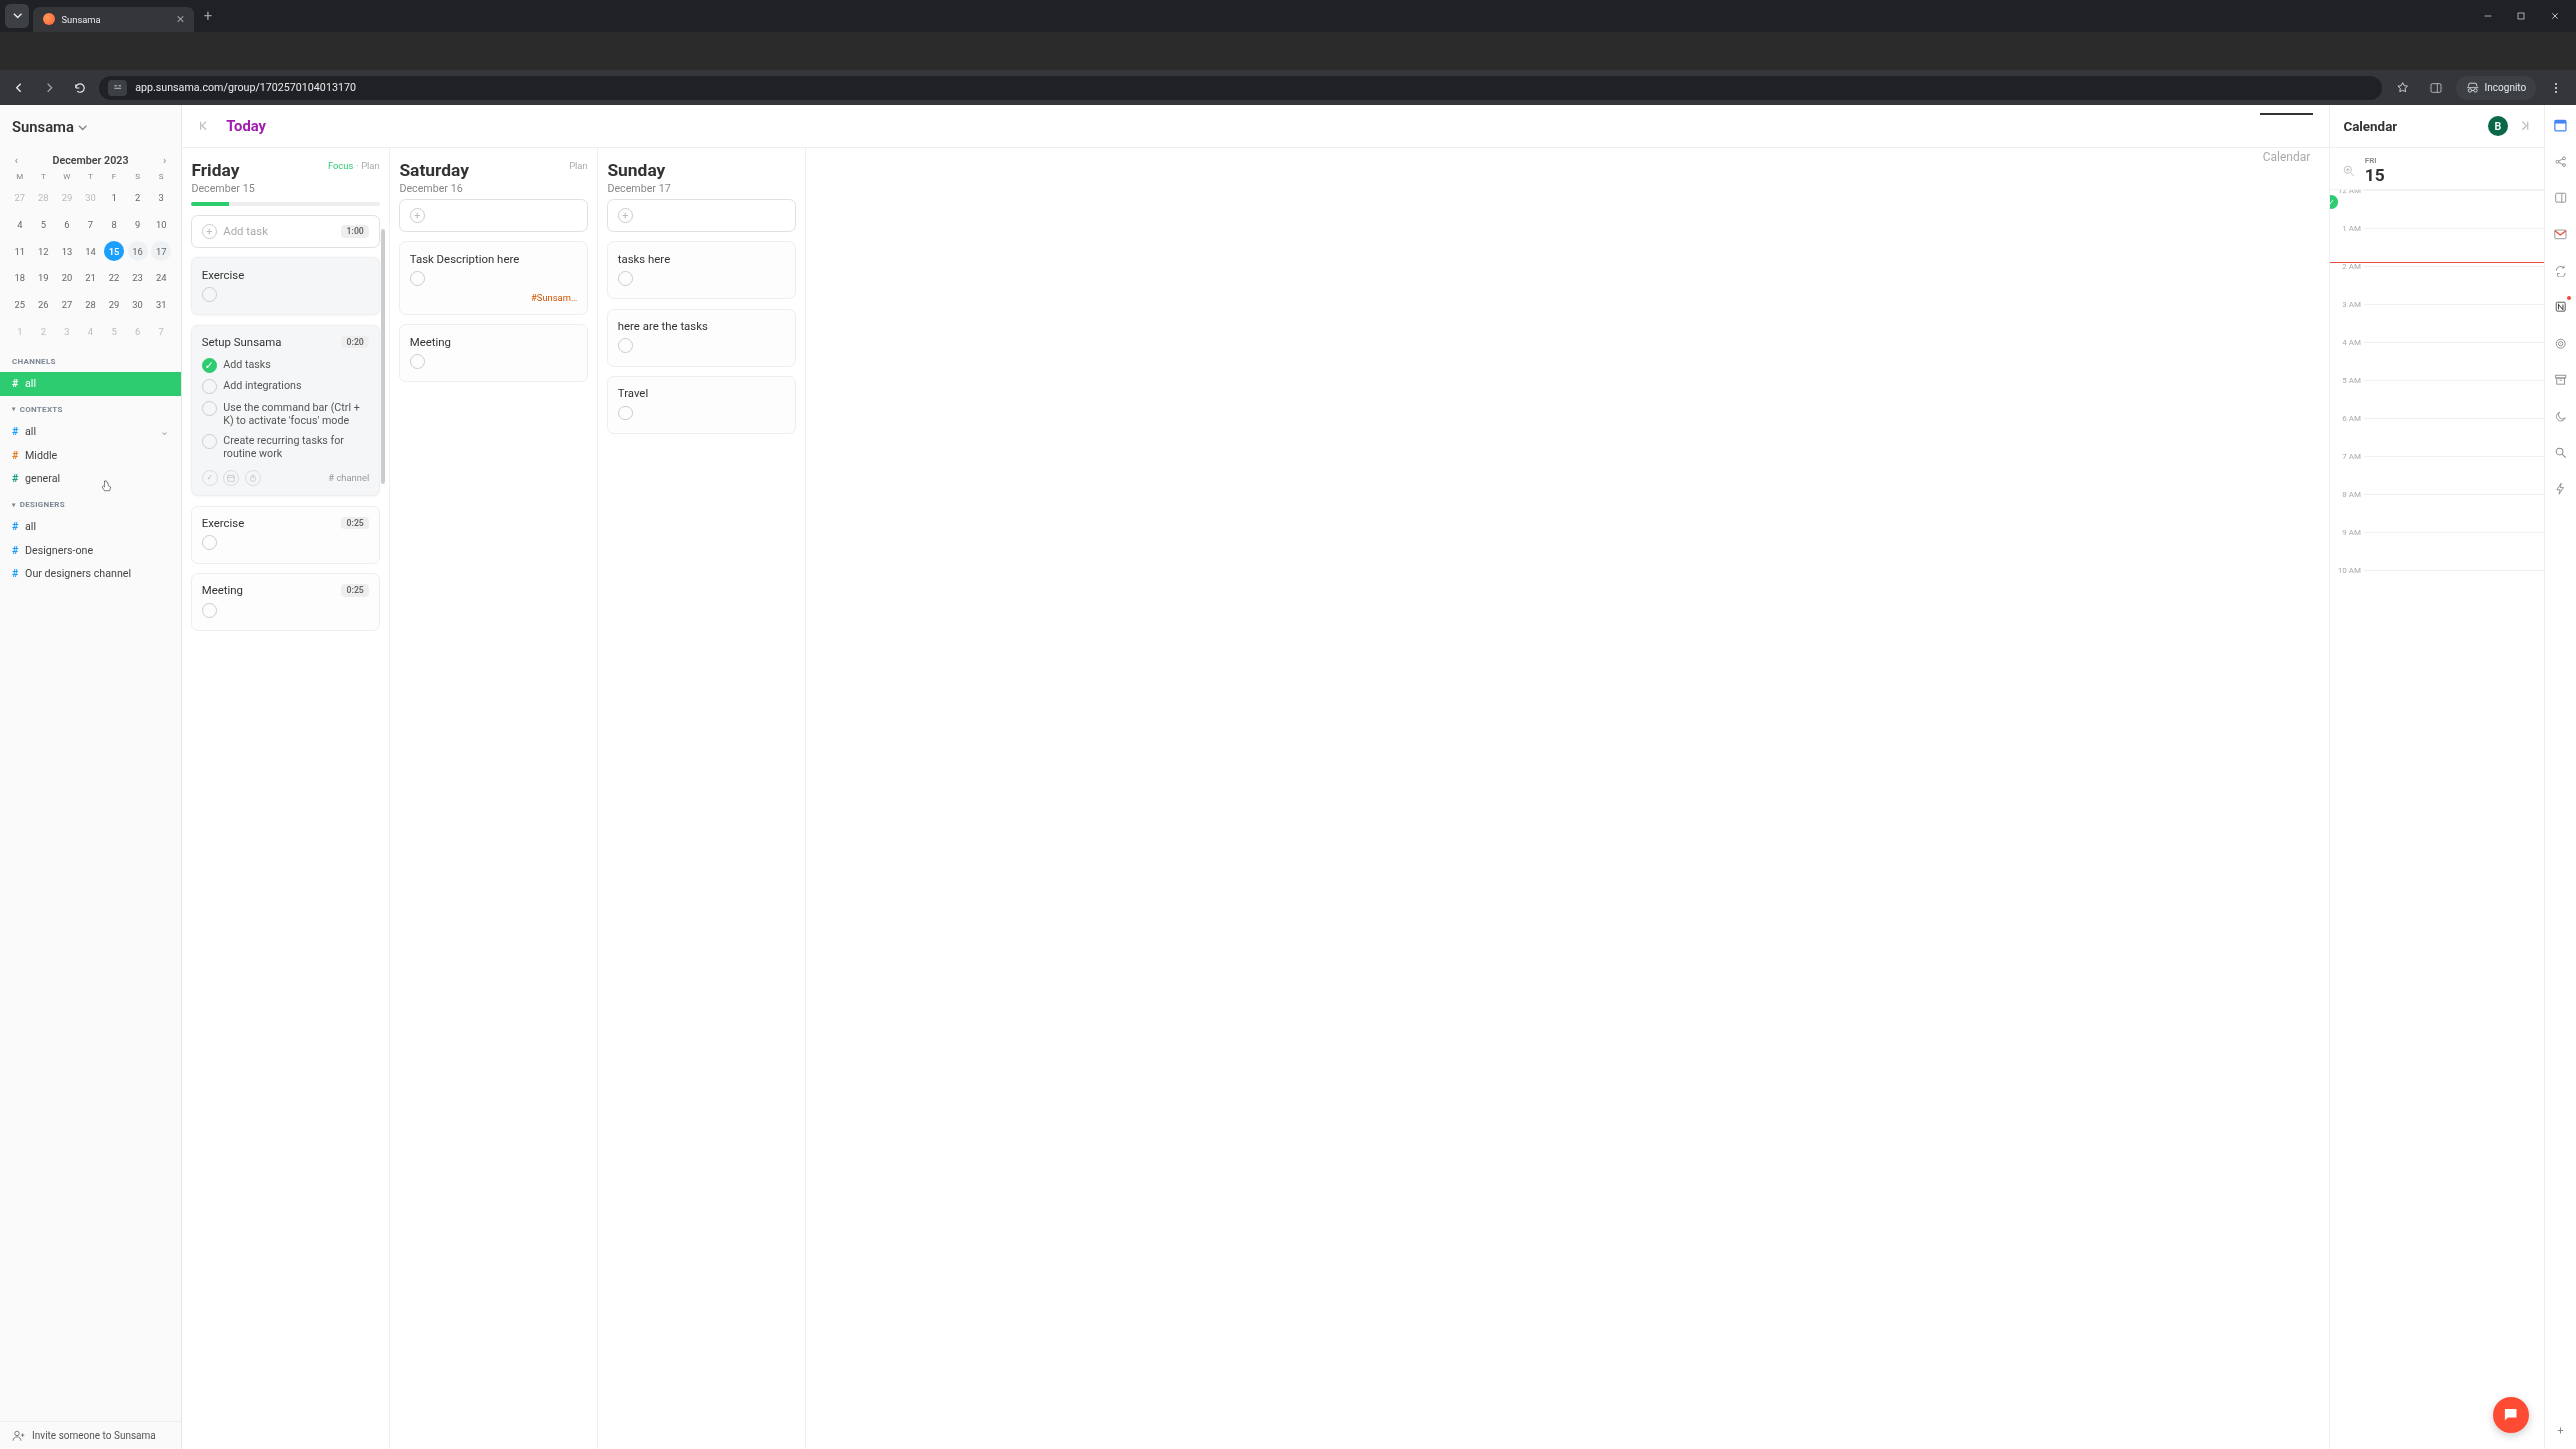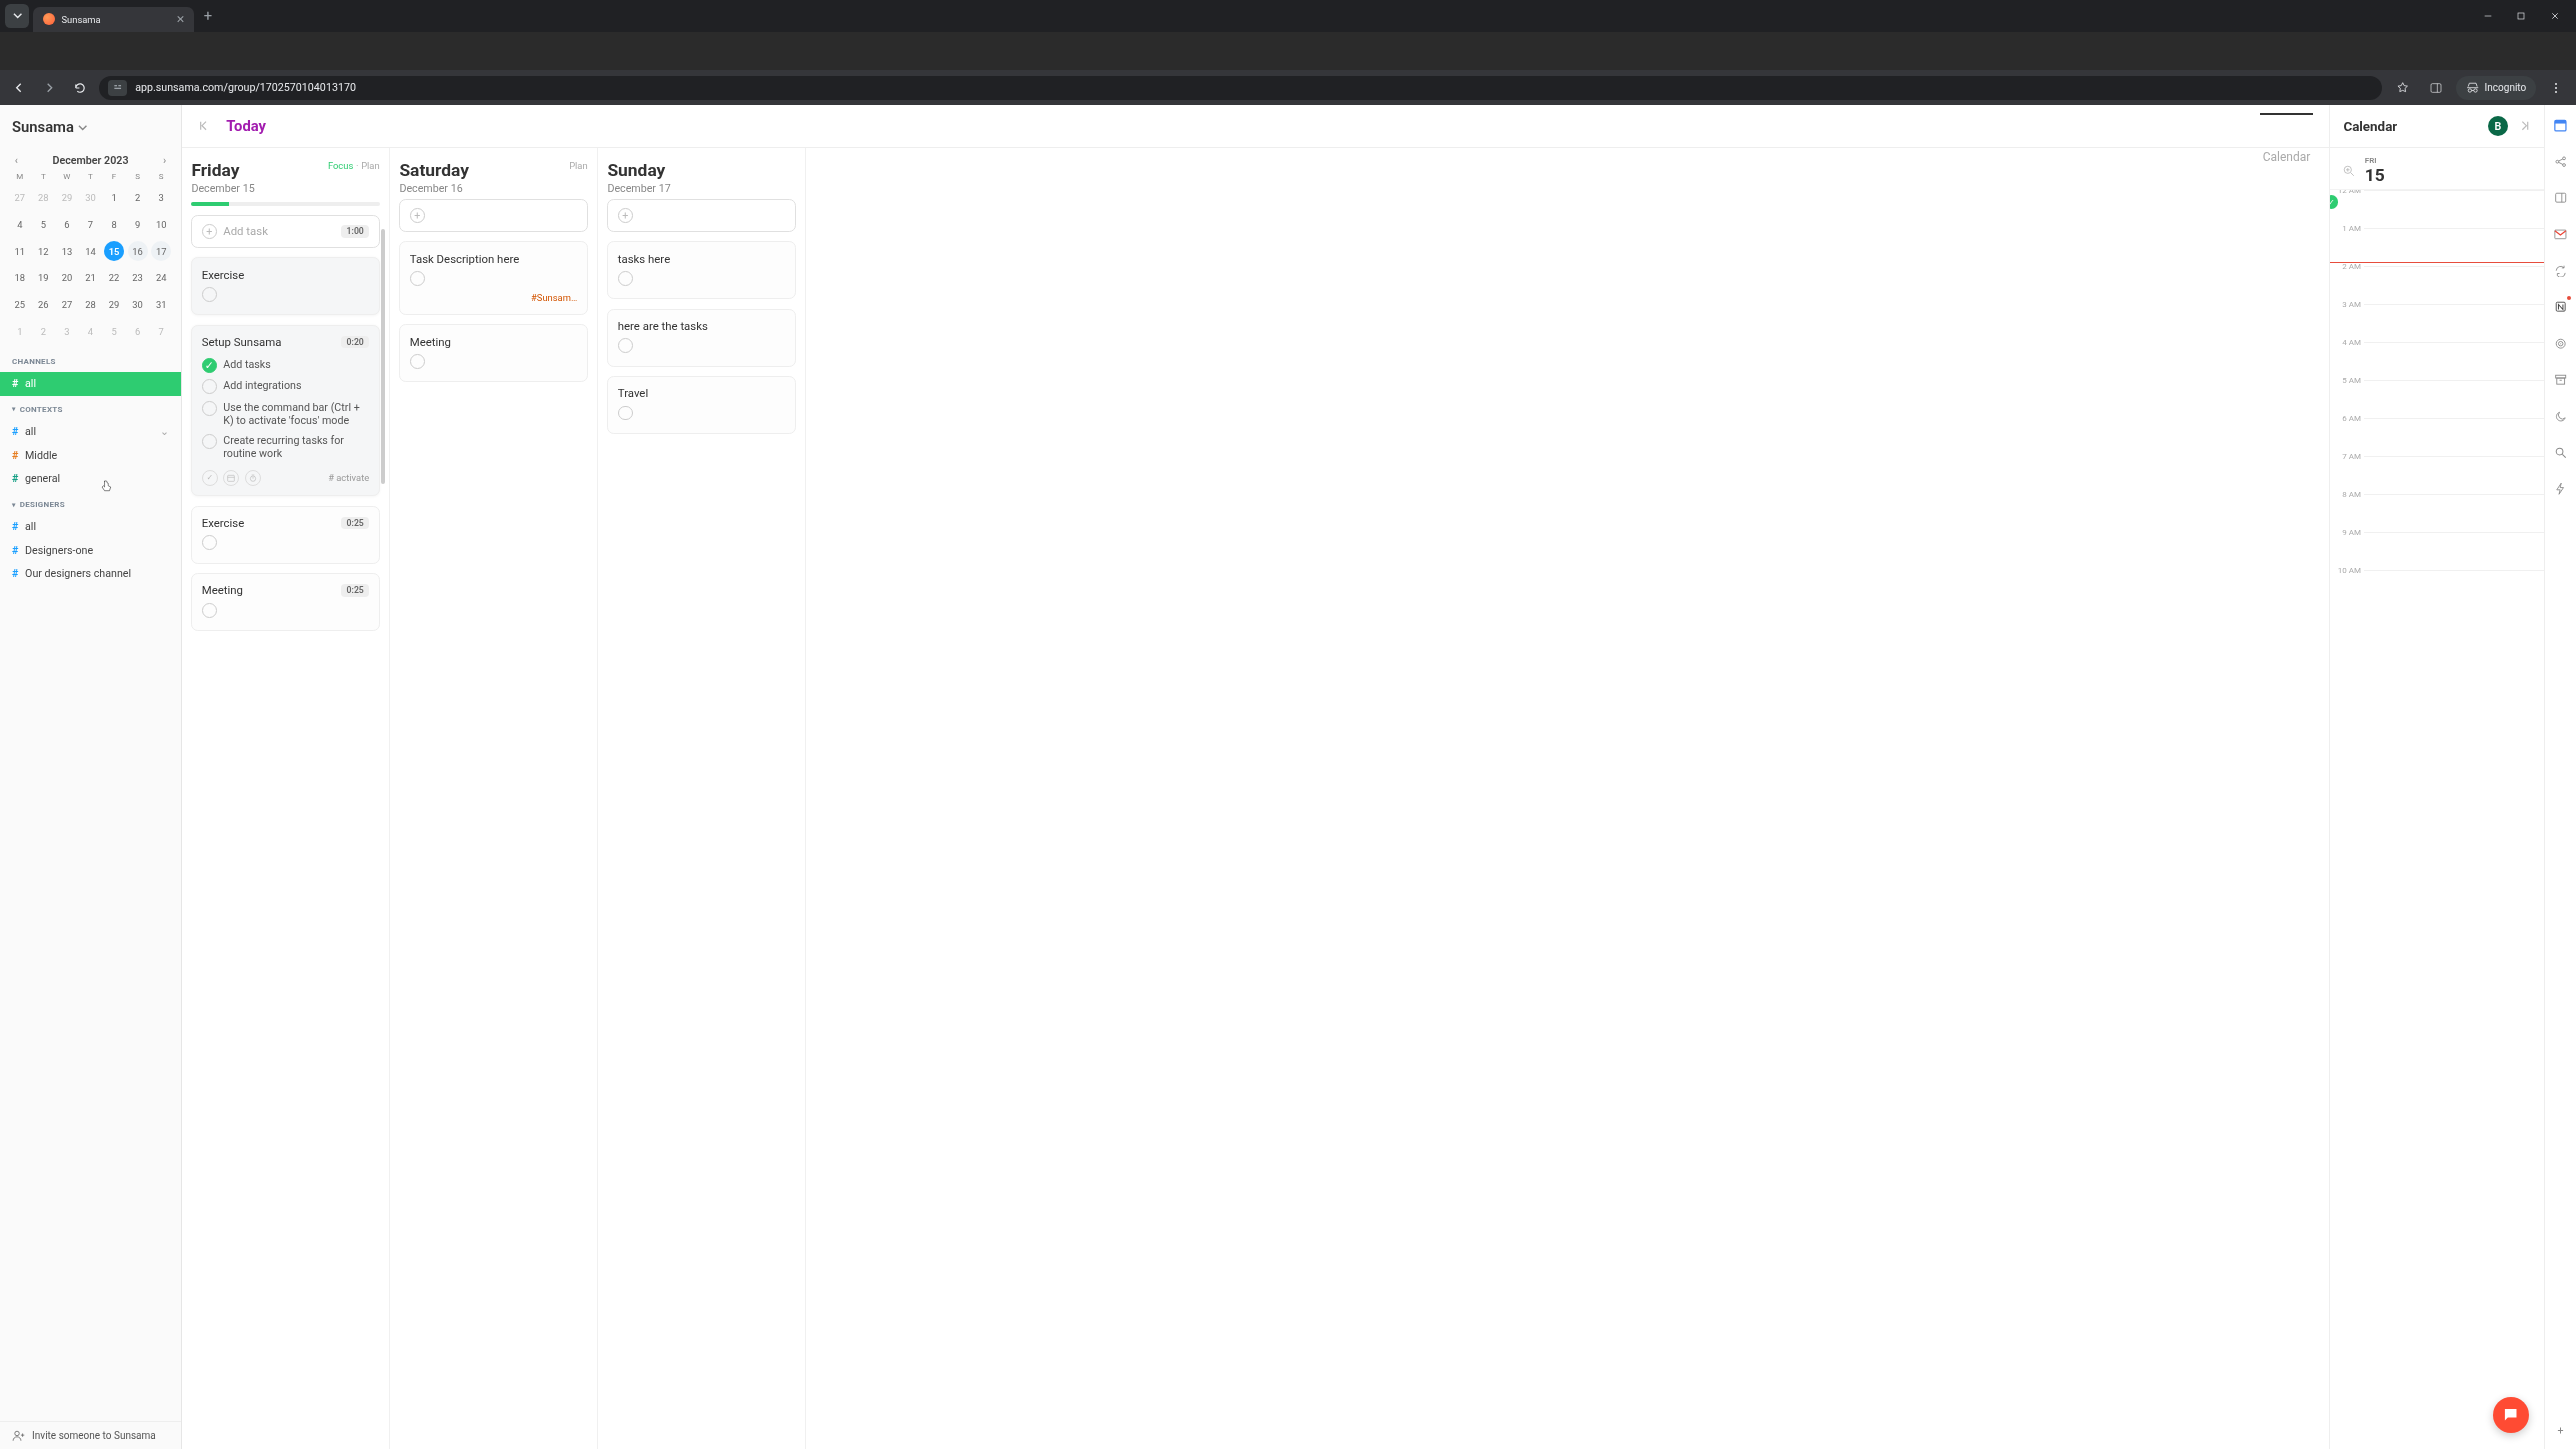--- a/index.html
+++ b/index.html
@@ -387,21 +387,21 @@
                     <line x1="1" y1="5" x2="11" y2="5" stroke="#bbb"></line>
                   </svg>
                 </span>
                 <span class="foot-ic">
                   <svg width="8" height="8" viewBox="0 0 12 12">
                     <circle cx="6" cy="7" r="4" stroke="#bbb" fill="none"></circle>
                     <line x1="6" y1="7" x2="6" y2="4.5" stroke="#bbb"></line>
                     <line x1="4" y1="1.5" x2="8" y2="1.5" stroke="#bbb"></line>
                   </svg>
                 </span>
-                <span class="chan-tag"># activate</span>
+                <span class="chan-tag"># channel</span>
               </div>
             </div>
             <div class="card"><div class="card-title">
                 <span>Exercise</span>
                 <span class="dur-pill" style="margin-left:auto">0:25</span>
               </div><span class="check"></span></div>
             <div class="card"><div class="card-title">
                 <span>Meeting</span>
                 <span class="dur-pill" style="margin-left:auto">0:25</span>
               </div><span class="check"></span></div>

